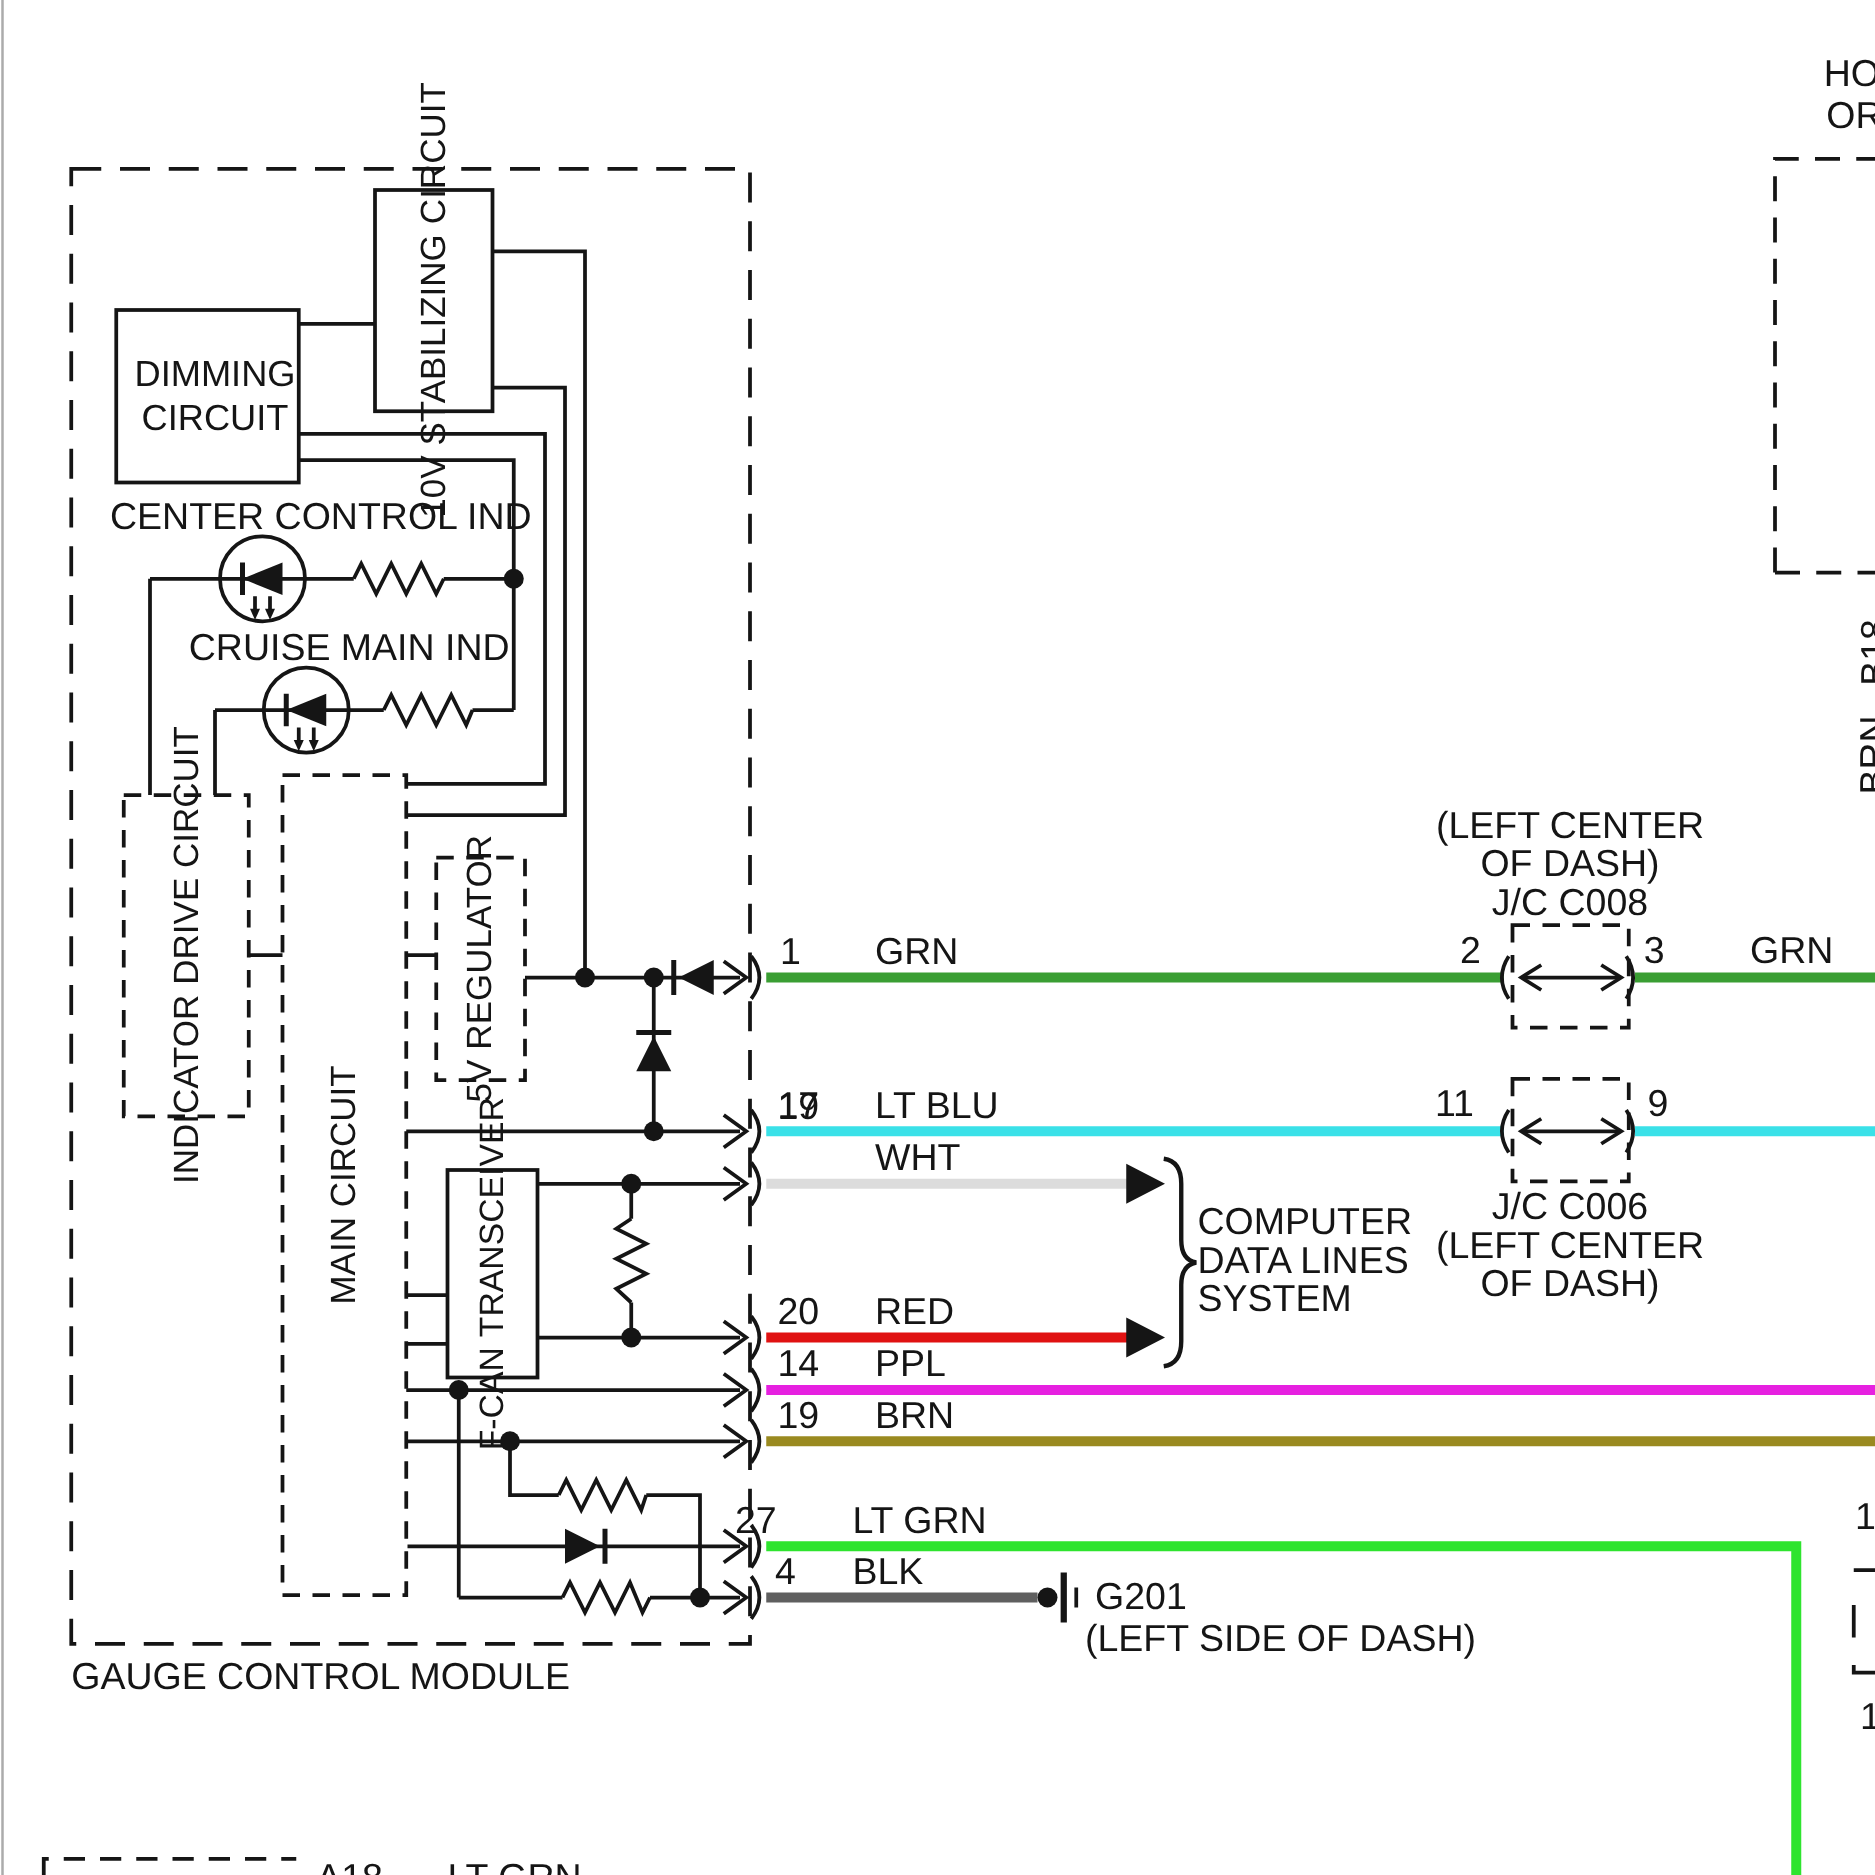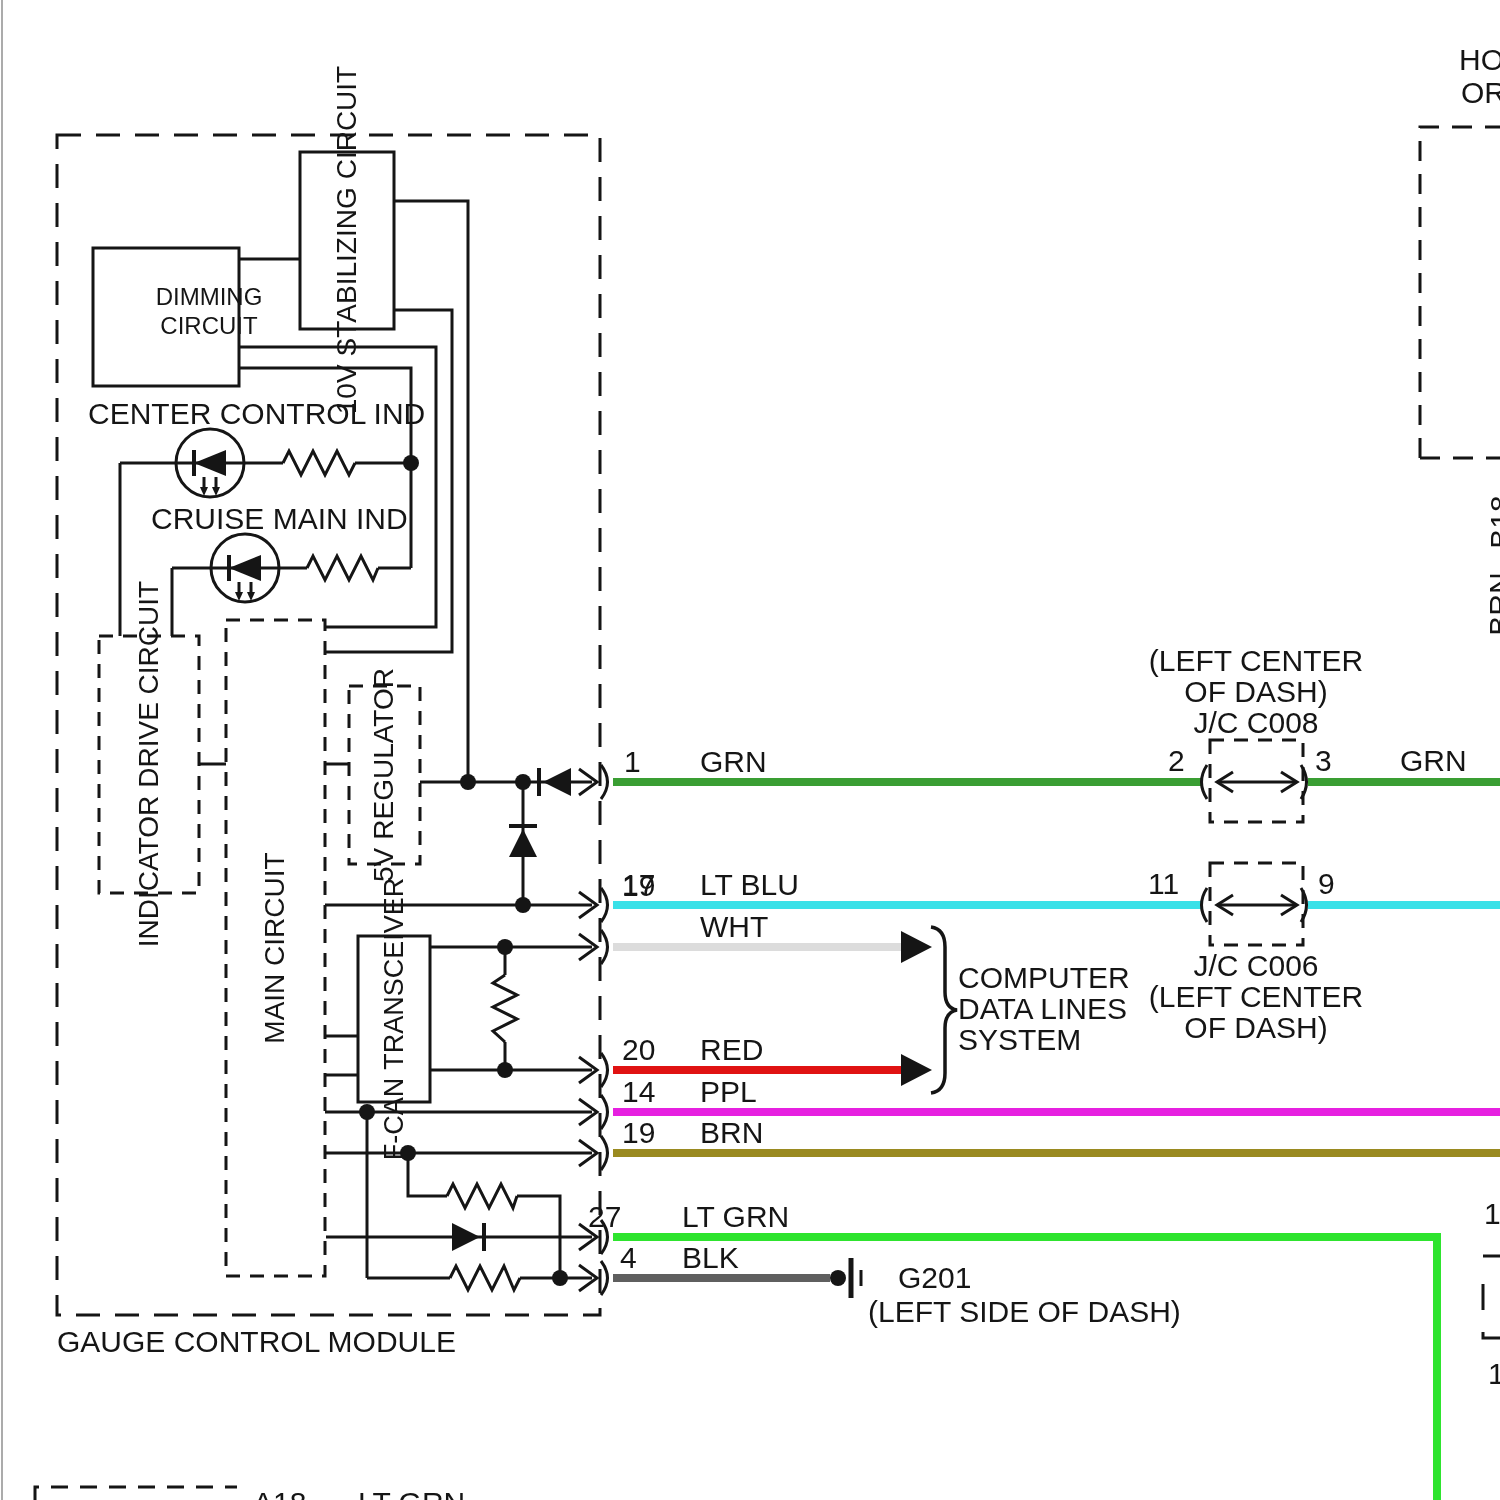--- a/index.html
+++ b/index.html
@@ -201,21 +201,21 @@
   <div class="rot" style="left:275px;top:948px;">
     <div>MAIN CIRCUIT</div>
   </div>
   <div class="rot" style="left:384px;top:775px;">
     <div>5V</div><div>REGULATOR</div>
   </div>
   <div class="rot" style="left:394px;top:1019px;font-size:27px;">
     <div>F-CAN</div><div>TRANSCEIVER</div>
   </div>
 
-  <div class="lbl center" style="left:96px;top:283px;width:152px;white-space:normal;font-size:24px;line-height:1.2;padding-left:37px;">
+  <div class="lbl center" style="left:96px;top:283px;width:152px;white-space:normal;font-size:29px;line-height:1.2;">
     <div>DIMMING</div>
       <div>CIRCUIT</div>
   </div>
 
   <div class="lbl" style="left:88px;top:398px;">CENTER CONTROL IND</div>
   <div class="lbl" style="left:151px;top:503px;">CRUISE MAIN IND</div>
 
   <div class="lbl" style="left:57px;top:1326px;">GAUGE CONTROL MODULE</div>
 
   <div class="lbl" style="left:624px;top:746px;">1</div>
@@ -246,21 +246,21 @@
   <div class="lbl" style="left:1148px;top:868px;">11</div>
   <div class="lbl" style="left:1318px;top:868px;">9</div>
   <div class="lbl hcenter" style="left:1256px;top:950px;">J/C C006</div>
   <div class="lbl hcenter" style="left:1256px;top:981px;">(LEFT CENTER</div>
   <div class="lbl hcenter" style="left:1256px;top:1012px;">OF DASH)</div>
 
   <div class="lbl" style="left:958px;top:962px;">COMPUTER</div>
   <div class="lbl" style="left:958px;top:993px;">DATA LINES</div>
   <div class="lbl" style="left:958px;top:1024px;">SYSTEM</div>
 
-  <div class="lbl" style="left:898px;top:1262px;">G201</div>
+  <div class="lbl" style="left:876px;top:1262px;">G201</div>
   <div class="lbl" style="left:868px;top:1296px;text-align:center;">(LEFT SIDE OF DASH)</div>
 
   <div class="lbl" style="left:1459px;top:44px;">HOT</div>
   <div class="lbl" style="left:1461px;top:77px;">OR</div>
 
   <div class="rot" style="left:1501px;top:522px;font-size:30px;">
     <div>B18</div>
   </div>
   <div class="rot" style="left:1500px;top:604px;font-size:30px;">
     <div>BRN</div>

